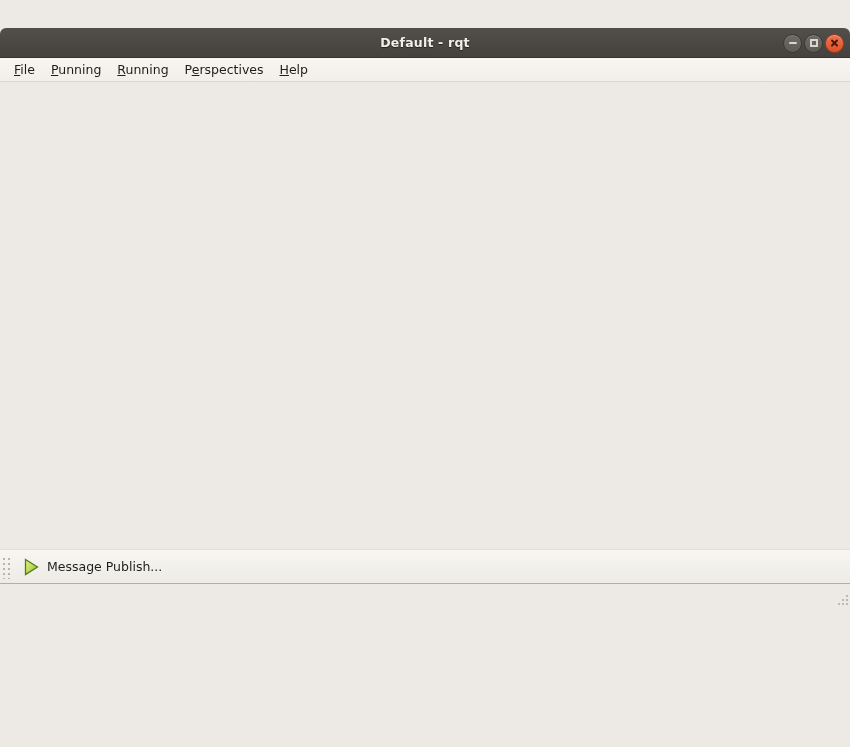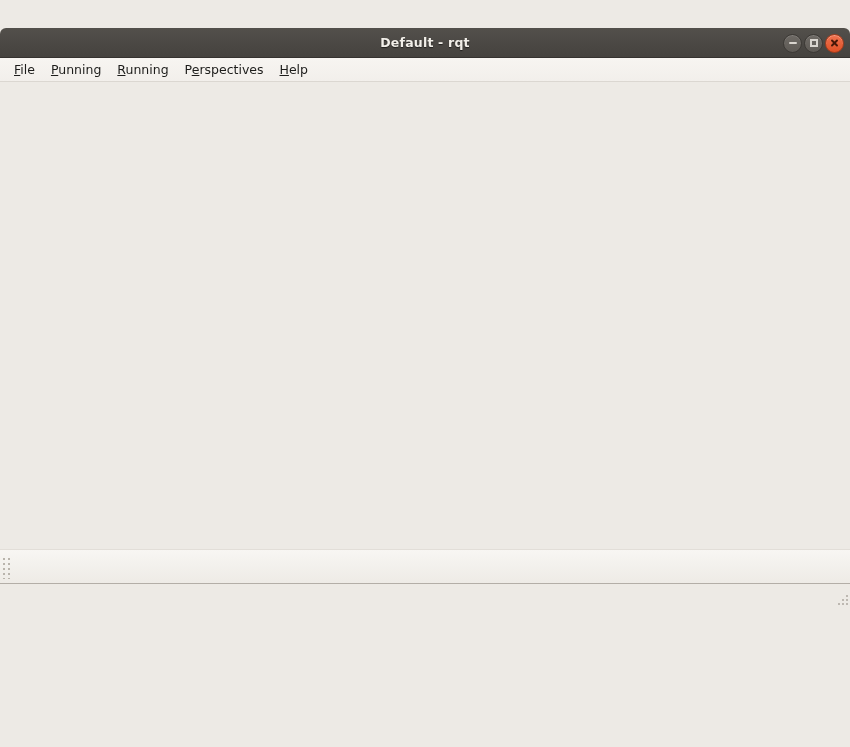--- a/index.html
+++ b/index.html
@@ -226,20 +226,33 @@
   </div>
 
   <div class="central">
     <span></span>
   </div>
 
   <div class="toolbar-area">
 
     <div class="toolbar-handle"></div>
 
+    <div class="tool-button">
+      <svg class="play-icon" viewBox="0 0 18 18">
+        <defs>
+          <linearGradient id="greenGrad" x1="0" y1="0" x2="1" y2="1">
+            <stop offset="0%" stop-color="#e2ee8e"></stop>
+            <stop offset="45%" stop-color="#c3dd5c"></stop>
+            <stop offset="100%" stop-color="#86b52c"></stop>
+          </linearGradient>
+        </defs>
+        <polygon points="3.5,1.5 15.5,9 3.5,16.5" fill="url(#greenGrad)" stroke="#4f7d16" stroke-width="1.3" stroke-linejoin="miter"></polygon>
+      </svg>
+      <span class="tool-label">Message Publish...</span>
+    </div>
 
   </div>
 
   <div class="statusbar">
     <span></span>
     <div class="sizegrip">
       <i style="right:0px;  bottom:0px;"></i>
       <i style="right:4px;  bottom:0px;"></i>
       <i style="right:8px;  bottom:0px;"></i>
       <i style="right:0px;  bottom:4px;"></i>

